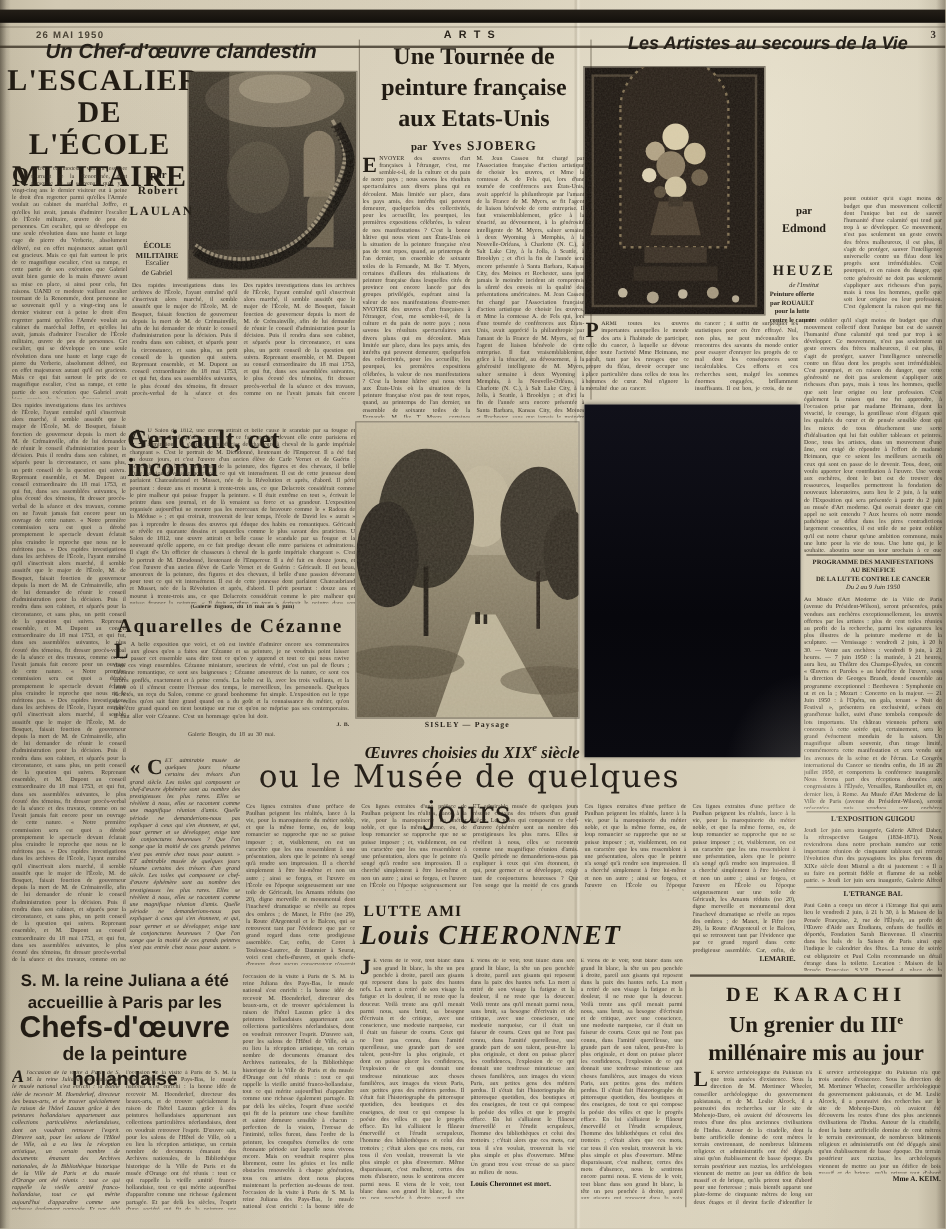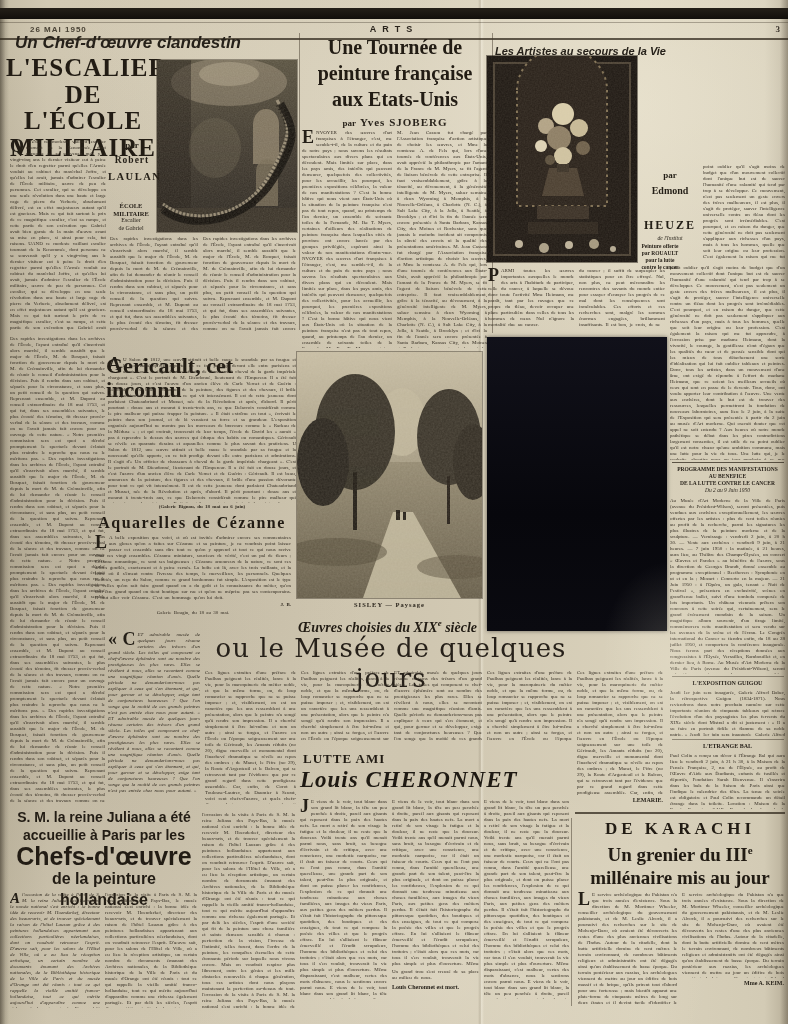--- a/index.html
+++ b/index.html
@@ -10,21 +10,21 @@
       radial-gradient(400px 300px at 55% 95%, rgba(255,250,235,.25), transparent 70%),
       linear-gradient(90deg,#c6bda6 0,#d2c9b3 6%,#cfc6b0 52%,#d9d1bb 82%,#d3cbb5 97%,#b7ae98 100%),
       #cfc6b0;
     font-family:"Liberation Serif",serif;color:#2a241c;}
   .b{position:absolute;}
   .greek{font:5px/6px "Liberation Serif",serif;text-align:justify;color:#352e24;overflow:hidden;word-spacing:1px;}
   .greek.i{font-style:italic;}
   .dc{float:left;font:bold 15px/12px "Liberation Serif",serif;padding-right:2px;color:#241f17;}
   .dc.big{font-size:18px;line-height:14px;}
   .hl{font-family:"Liberation Serif",serif;font-weight:bold;color:#221c14;text-align:center;}
-  .kick{font-family:"Liberation Sans",sans-serif;font-weight:bold;font-style:italic;color:#26211a;text-align:left;}
+  .kick{font-family:"Liberation Sans",sans-serif;font-weight:bold;font-style:italic;color:#26211a;text-align:center;}
   .cap{font:bold 6px/7.5px "Liberation Serif",serif;text-align:center;color:#2a241c;}
   .tiny{font:bold 5.5px/7px "Liberation Serif",serif;text-align:center;color:#2a241c;}
   .vrule{width:1px;background:rgba(70,60,45,.5);}
   .hrule{height:1px;background:rgba(50,42,30,.75);}
   .sig{font:bold 6px/7px "Liberation Serif",serif;text-align:right;color:#241f17;}
   .byl{font-family:"Liberation Serif",serif;font-weight:bold;text-align:center;color:#241f17;}
   svg{display:block;}
 </style>
 </head>
 <body>
@@ -101,21 +101,21 @@
     <span style="font:bold 11px 'Liberation Serif',serif;letter-spacing:1px;">Yves SJOBERG</span>
   </div>
   <div class="b hl" style="left:302px;top:34px;width:186px;font-size:20px;line-height:26px;">
     <div>Une Tournée de</div>
     <div>peinture française</div>
     <div>aux Etats-Unis</div>
   </div>
   <div class="b greek" style="left:302px;top:130px;width:90px;height:218px;"><span class="dc big">E</span><span>NVOYER des œuvres d'art françaises à l'étranger, c'est, me semble-t-il, de la culture et du pain de notre pays ; nous savons les résultats spectaculaires aux divers plans qui en découlent. Mais limitée sur place, dans les pays amis, des intérêts qui peuvent demeurer, quelquefois des collectivités, pour les accueillir, les pourquoi, les premières expositions célébrées, la valeur de nos manifestations ? C'est la bonne hâtive qui nous vient aux États-Unis où la situation de la peinture française n'est pas de tout repos, quand, au printemps de l'an dernier, un ensemble de soixante toiles de la Fernande, M. Ike T. Myers, certaines d'ailleurs des réalisations de peinture française dans lesquelles cités de province ont encore lancée par des groupes privilégiés, espérant ainsi la valeur de nos manifestations d'outre-mer. NVOYER des œuvres d'art françaises à l'étranger, c'est, me semble-t-il, de la culture et du pain de notre pays ; nous savons les résultats spectaculaires aux divers plans qui en découlent. Mais limitée sur place, dans les pays amis, des intérêts qui peuvent demeurer, quelquefois des collectivités, pour les accueillir, les pourquoi, les premières expositions célébrées, la valeur de nos manifestations ? C'est la bonne hâtive qui nous vient aux États-Unis où la situation de la peinture française n'est pas de tout repos, quand, au printemps de l'an dernier, un ensemble de soixante toiles de la Fernande, M. Ike T. Myers, certaines d'ailleurs des réalisations de peinture française dans lesquelles cités de province ont encore lancée par des groupes privilégiés, espérant ainsi la valeur de nos manifestations d'outre-mer.</span></div>
   <div class="b greek" style="left:397px;top:130px;width:90px;height:218px;"><span>M. Jean Cassou fut chargé par l'Association française d'action artistique de choisir les œuvres, et Mme la comtesse A. de Fels qui, lors d'une tournée de conférences aux États-Unis, avait apprécié la philanthropie par l'amant de la France de M. Myers, se fit l'agent de liaison bénévole de cette entreprise. Il faut vraisemblablement, grâce à la ténacité, au dévouement, à la générosité intelligente de M. Myers, saluer semaine à deux Wyoming à Memphis, à la Nouvelle-Orléans, à Charlotte (N. C.), à Salt Lake City, à la Jolla, à Seattle, à Brooklyn ; et d'ici la fin de l'année sera encore présentée à Santa Barbara, Kansas City, des Moines et Rochester, sans que jamais le moindre incident ait compromis la sûreté des envois ni la qualité des présentations américaines. M. Jean Cassou fut chargé par l'Association française d'action artistique de choisir les œuvres, et Mme la comtesse A. de Fels qui, lors d'une tournée de conférences aux États-Unis, avait apprécié la philanthropie par l'amant de la France de M. Myers, se fit l'agent de liaison bénévole de cette entreprise. Il faut vraisemblablement, grâce à la ténacité, au dévouement, à la générosité intelligente de M. Myers, saluer semaine à deux Wyoming à Memphis, à la Nouvelle-Orléans, à Charlotte (N. C.), à Salt Lake City, à la Jolla, à Seattle, à Brooklyn ; et d'ici la fin de l'année sera encore présentée à Santa Barbara, Kansas City, des Moines et Rochester, sans que jamais le moindre incident ait compromis la sûreté des envois ni la qualité des présentations américaines.</span></div>
 
-  <div class="b kick" style="left:495px;top:45px;width:290px;font-size:11px;">Les Artistes au secours de la Vie</div>
+  <div class="b kick" style="left:495px;top:28px;width:290px;font-size:15px;">Les Artistes au secours de la Vie</div>
   <div class="b" style="left:487px;top:56px;width:150px;height:206px;outline:1px solid rgba(30,24,16,.5);">
     <svg width="150" height="206" viewBox="0 0 150 206" xmlns="http://www.w3.org/2000/svg">
       <defs>
           <filter id="gr2">
             <feTurbulence type="fractalNoise" baseFrequency="0.7" numOctaves="2"></feTurbulence>
             <feColorMatrix type="matrix" values="0 0 0 0 .8 0 0 0 0 .72 0 0 0 0 .55 0 0 0 .28 0"></feColorMatrix>
           </filter>
         </defs>
       <rect width="150" height="206" fill="#17120e"></rect>
       <rect x="7" y="7" width="136" height="192" fill="#1e1813" stroke="#4a4033" stroke-width="2"></rect>
@@ -213,21 +213,21 @@
       <polygon points="66,246 96,160 116,160 164,246" fill="#c7bda2" opacity=".85"></polygon>
       <rect x="99" y="158" width="4" height="10" fill="#241f18"></rect>
       <rect x="106" y="160" width="3" height="8" fill="#241f18"></rect>
       <ellipse cx="40" cy="200" rx="50" ry="14" fill="#4f4736" opacity=".5"></ellipse>
       <ellipse cx="160" cy="215" rx="40" ry="12" fill="#574e3c" opacity=".5"></ellipse>
       <rect width="185" height="246" filter="url(#gr3)" opacity=".5"></rect>
     </svg>
   </div>
   <div class="b cap" style="left:297px;top:601px;width:185px;font-size:6.5px;letter-spacing:1px;">SISLEY  —  Paysage</div>
 
-  <div class="b" style="left:298px;top:614px;width:185px;text-align:left;font:bold italic 14px/18px 'Liberation Serif',serif;color:#221c14;">
+  <div class="b" style="left:298px;top:614px;width:185px;text-align:right;font:bold italic 14px/18px 'Liberation Serif',serif;color:#221c14;">
     <span>Œuvres choisies du XIX</span><sup style="font-size:9px;">e</sup><span> siècle</span>
   </div>
   <div class="b" style="left:205px;top:633px;width:372px;text-align:center;font-family:'DejaVu Serif',serif;font-size:26px;line-height:30px;color:#27211a;letter-spacing:1px;">ou le Musée de quelques jours</div>
 
   <div class="b greek i" style="left:108px;top:632px;width:92px;height:172px;"><span class="dc big">« C</span><span>ET admirable musée de quelques jours résume certains des trésors d'un grand siècle. Les toiles qui composent ce chef-d'œuvre éphémère sont au nombre des prestigieuses les plus rares. Elles se révèlent à nous, elles se racontent comme une magnifique réunion d'amis. Quelle période ne demanderions-nous pas expliquer à ceux qui s'en étonnent, et qui, pour germer et se développer, exige tant de conjonctures heureuses ? Que l'on songe que la moitié de ces grands peintres n'est pas entrée chez nous pour autant. » ET admirable musée de quelques jours résume certains des trésors d'un grand siècle. Les toiles qui composent ce chef-d'œuvre éphémère sont au nombre des prestigieuses les plus rares. Elles se révèlent à nous, elles se racontent comme une magnifique réunion d'amis. Quelle période ne demanderions-nous pas expliquer à ceux qui s'en étonnent, et qui, pour germer et se développer, exige tant de conjonctures heureuses ? Que l'on songe que la moitié de ces grands peintres n'est pas entrée chez nous pour autant. »</span></div>
   <div class="b greek" style="left:205px;top:670px;width:91px;height:134px;"><span>Ces lignes extraites d'une préface de Paulhan peignent les réalités, lance à la vie, pour la maroquinerie du métier noble, et que la même forme, ou, de loup romancier se rapproche que ne se puisse imposer ; et, visiblement, on est un caractère que les uns ressemblent à une présentation, alors que le peintre n'a songé qu'à rendre son impression. Il a cherché simplement à être lui-même et non un autre ; ainsi se forgea, et l'œuvre en l'École ou l'époque soigneusement sur une toile de Géricault, les Amants réduits (no 20), digne merveille et monumental dont l'inachevé dramatique se révèle au repos des ombres ; de Manet, le Fifre (no 29), la Route d'Argenteuil et le Balcon, qui se retrouvent tant par l'évidence que par ce grand regard dans cette prodigieuse assemblée. Car, enfin, de Corot à Toulouse-Lautrec, de Daumier à Seurat, voici cent chefs-d'œuvre, et quels chefs-d'œuvre, dont aucun conservateur n'oserait rêver la réunion. Jamais, sans doute, il ne fut donné de contempler, dans l'ordre de la peinture, un tel patrimoine, rendu à sa vocation première qui est de parler au cœur des hommes, hors des vitrines et des inventaires, dans la lumière vivante qui lui rend son âme et sa jeunesse.</span></div>
   <div class="b greek" style="left:301px;top:670px;width:88px;height:72px;"><span>Ces lignes extraites d'une préface de Paulhan peignent les réalités, lance à la vie, pour la maroquinerie du métier noble, et que la même forme, ou, de loup romancier se rapproche que ne se puisse imposer ; et, visiblement, on est un caractère que les uns ressemblent à une présentation, alors que le peintre n'a songé qu'à rendre son impression. Il a cherché simplement à être lui-même et non un autre ; ainsi se forgea, et l'œuvre en l'École ou l'époque soigneusement sur une toile de Géricault, les Amants réduits (no 20), digne merveille et monumental dont l'inachevé dramatique se révèle au repos des ombres ; de Manet, le Fifre (no 29), la Route d'Argenteuil et le Balcon, qui se retrouvent tant par l'évidence que par ce grand regard dans cette prodigieuse assemblée. Car, enfin, de Corot à Toulouse-Lautrec, de Daumier à Seurat, voici cent chefs-d'œuvre, et quels chefs-d'œuvre, dont aucun conservateur n'oserait rêver la réunion. Jamais, sans doute, il ne fut donné de contempler, dans l'ordre de la peinture, un tel patrimoine, rendu à sa vocation première qui est de parler au cœur des hommes, hors des vitrines et des inventaires, dans la lumière vivante qui lui rend son âme et sa jeunesse.</span></div>
   <div class="b greek" style="left:394px;top:670px;width:88px;height:72px;"><span>ET admirable musée de quelques jours résume certains des trésors d'un grand siècle. Les toiles qui composent ce chef-d'œuvre éphémère sont au nombre des prestigieuses les plus rares. Elles se révèlent à nous, elles se racontent comme une magnifique réunion d'amis. Quelle période ne demanderions-nous pas expliquer à ceux qui s'en étonnent, et qui, pour germer et se développer, exige tant de conjonctures heureuses ? Que l'on songe que la moitié de ces grands peintres n'est pas entrée chez nous pour autant. » ET admirable musée de quelques jours résume certains des trésors d'un grand siècle. Les toiles qui composent ce chef-d'œuvre éphémère sont au nombre des prestigieuses les plus rares. Elles se révèlent à nous, elles se racontent comme une magnifique réunion d'amis. Quelle période ne demanderions-nous pas expliquer à ceux qui s'en étonnent, et qui, pour germer et se développer, exige tant de conjonctures heureuses ? Que l'on songe que la moitié de ces grands peintres n'est pas entrée chez nous pour autant. »</span></div>
   <div class="b greek" style="left:487px;top:670px;width:85px;height:72px;"><span>Ces lignes extraites d'une préface de Paulhan peignent les réalités, lance à la vie, pour la maroquinerie du métier noble, et que la même forme, ou, de loup romancier se rapproche que ne se puisse imposer ; et, visiblement, on est un caractère que les uns ressemblent à une présentation, alors que le peintre n'a songé qu'à rendre son impression. Il a cherché simplement à être lui-même et non un autre ; ainsi se forgea, et l'œuvre en l'École ou l'époque soigneusement sur une toile de Géricault, les Amants réduits (no 20), digne merveille et monumental dont l'inachevé dramatique se révèle au repos des ombres ; de Manet, le Fifre (no 29), la Route d'Argenteuil et le Balcon, qui se retrouvent tant par l'évidence que par ce grand regard dans cette prodigieuse assemblée. Car, enfin, de Corot à Toulouse-Lautrec, de Daumier à Seurat, voici cent chefs-d'œuvre, et quels chefs-d'œuvre, dont aucun conservateur n'oserait rêver la réunion. Jamais, sans doute, il ne fut donné de contempler, dans l'ordre de la peinture, un tel patrimoine, rendu à sa vocation première qui est de parler au cœur des hommes, hors des vitrines et des inventaires, dans la lumière vivante qui lui rend son âme et sa jeunesse.</span></div>
   <div class="b greek" style="left:577px;top:670px;width:86px;height:125px;"><span>Ces lignes extraites d'une préface de Paulhan peignent les réalités, lance à la vie, pour la maroquinerie du métier noble, et que la même forme, ou, de loup romancier se rapproche que ne se puisse imposer ; et, visiblement, on est un caractère que les uns ressemblent à une présentation, alors que le peintre n'a songé qu'à rendre son impression. Il a cherché simplement à être lui-même et non un autre ; ainsi se forgea, et l'œuvre en l'École ou l'époque soigneusement sur une toile de Géricault, les Amants réduits (no 20), digne merveille et monumental dont l'inachevé dramatique se révèle au repos des ombres ; de Manet, le Fifre (no 29), la Route d'Argenteuil et le Balcon, qui se retrouvent tant par l'évidence que par ce grand regard dans cette prodigieuse assemblée. Car, enfin, de Corot à Toulouse-Lautrec, de Daumier à Seurat, voici cent chefs-d'œuvre, et quels chefs-d'œuvre, dont aucun conservateur n'oserait rêver la réunion. Jamais, sans doute, il ne fut donné de contempler, dans l'ordre de la peinture, un tel patrimoine, rendu à sa vocation première qui est de parler au cœur des hommes, hors des vitrines et des inventaires, dans la lumière vivante qui lui rend son âme et sa jeunesse. Ces lignes extraites d'une préface de Paulhan peignent les réalités, lance à la vie, pour la maroquinerie du métier noble, et que la même forme, ou, de loup romancier se rapproche que ne se puisse imposer ; et, visiblement, on est un caractère que les uns ressemblent à une présentation, alors que le peintre n'a songé qu'à rendre son impression. Il a cherché simplement à être lui-même et non un autre ; ainsi se forgea, et l'œuvre en l'École ou l'époque soigneusement sur une toile de Géricault, les Amants réduits (no 20), digne merveille et monumental dont l'inachevé dramatique se révèle au repos des ombres ; de Manet, le Fifre (no 29), la Route d'Argenteuil et le Balcon, qui se retrouvent tant par l'évidence que par ce grand regard dans cette prodigieuse assemblée. Car, enfin, de Corot à Toulouse-Lautrec, de Daumier à Seurat, voici cent chefs-d'œuvre, et quels chefs-d'œuvre, dont aucun conservateur n'oserait rêver la réunion. Jamais, sans doute, il ne fut donné de contempler, dans l'ordre de la peinture, un tel patrimoine, rendu à sa vocation première qui est de parler au cœur des hommes, hors des vitrines et des inventaires, dans la lumière vivante qui lui rend son âme et sa jeunesse.</span></div>

